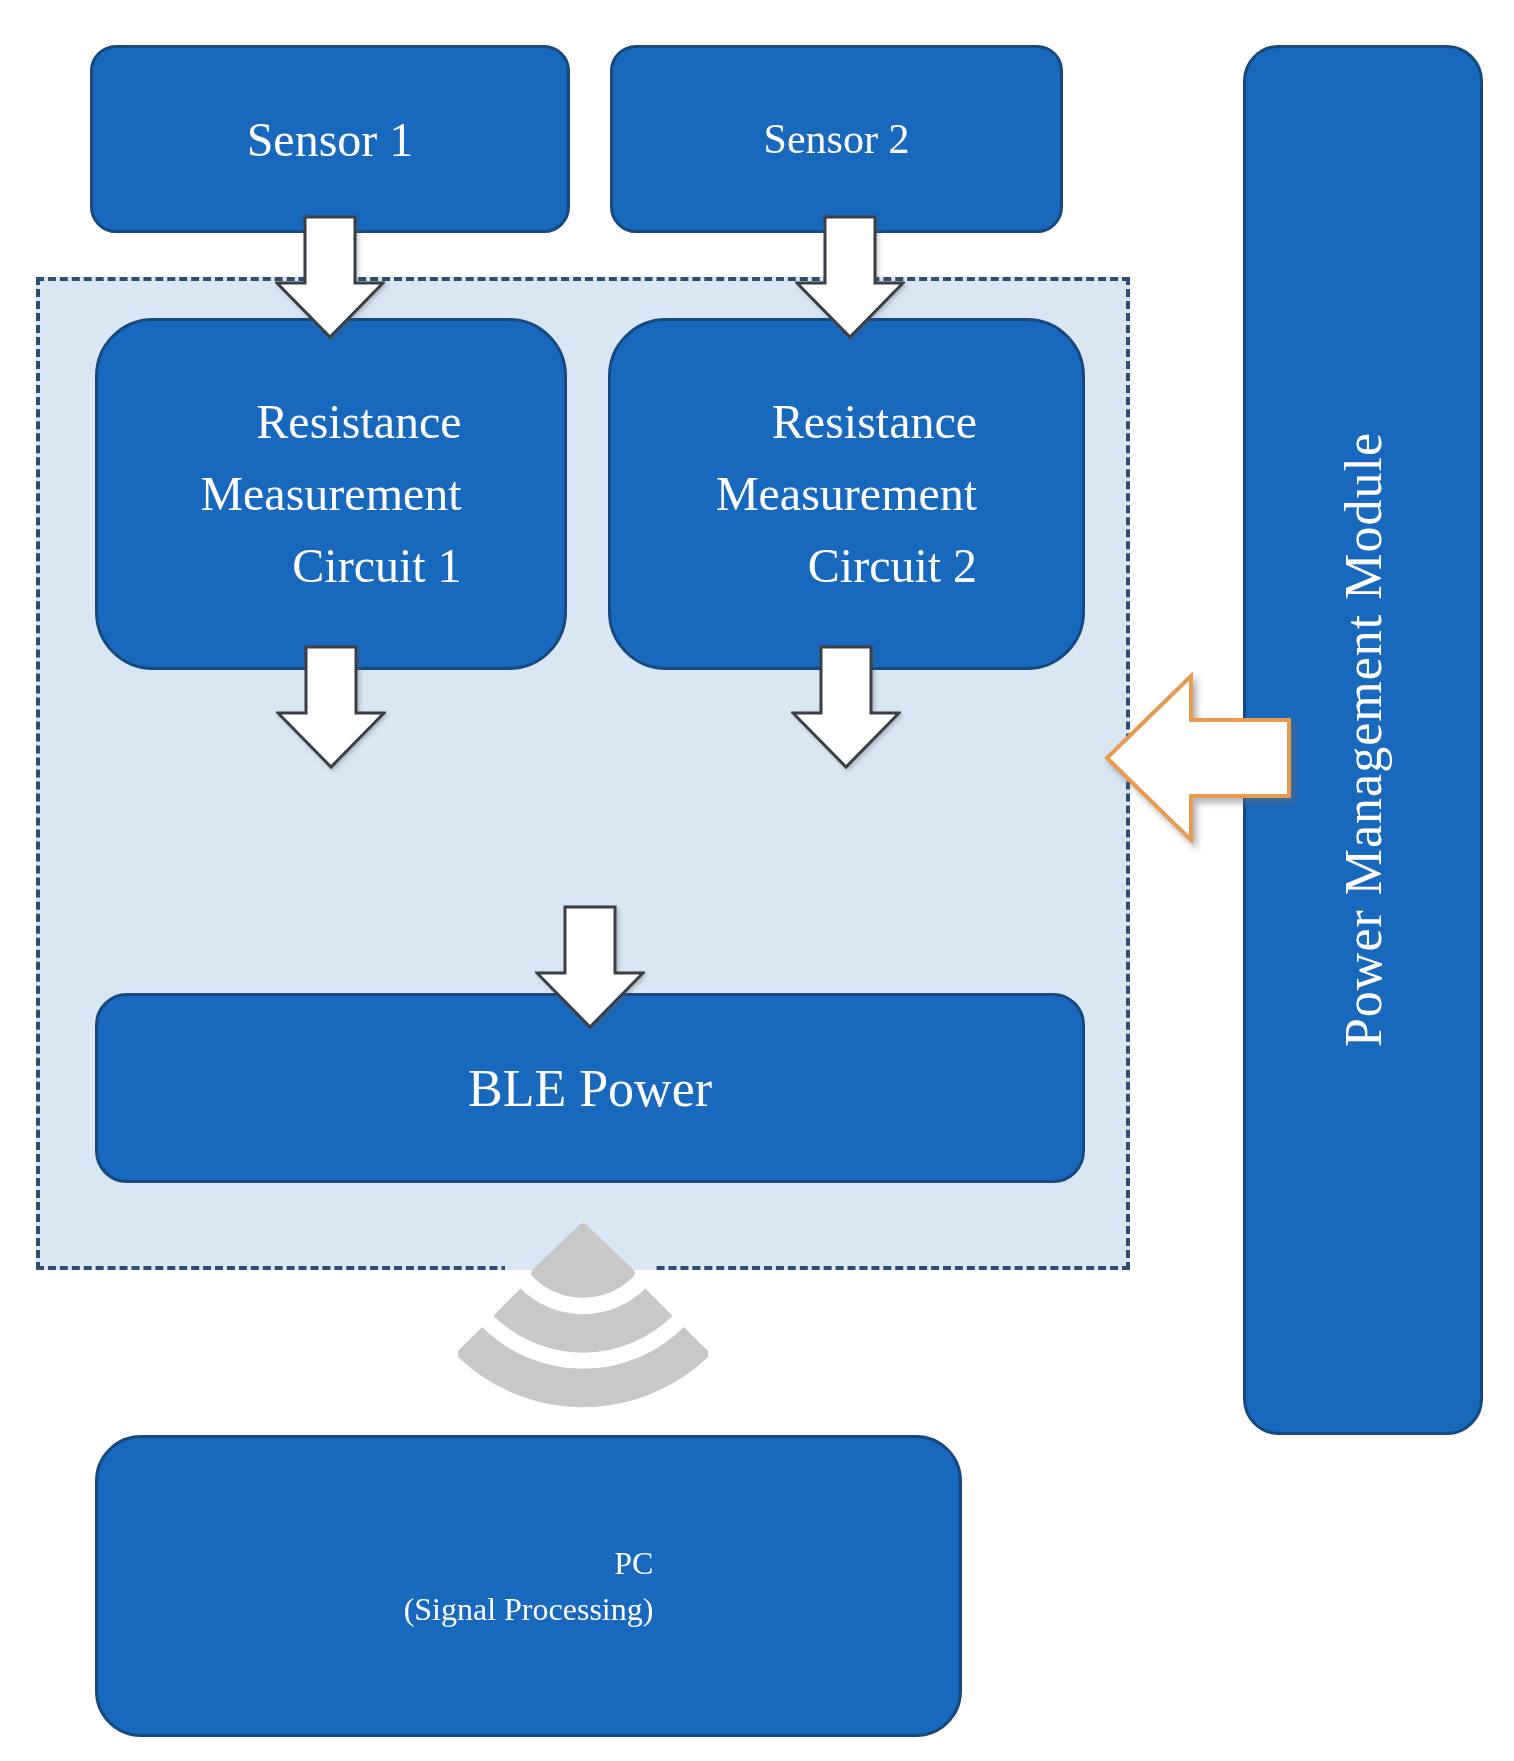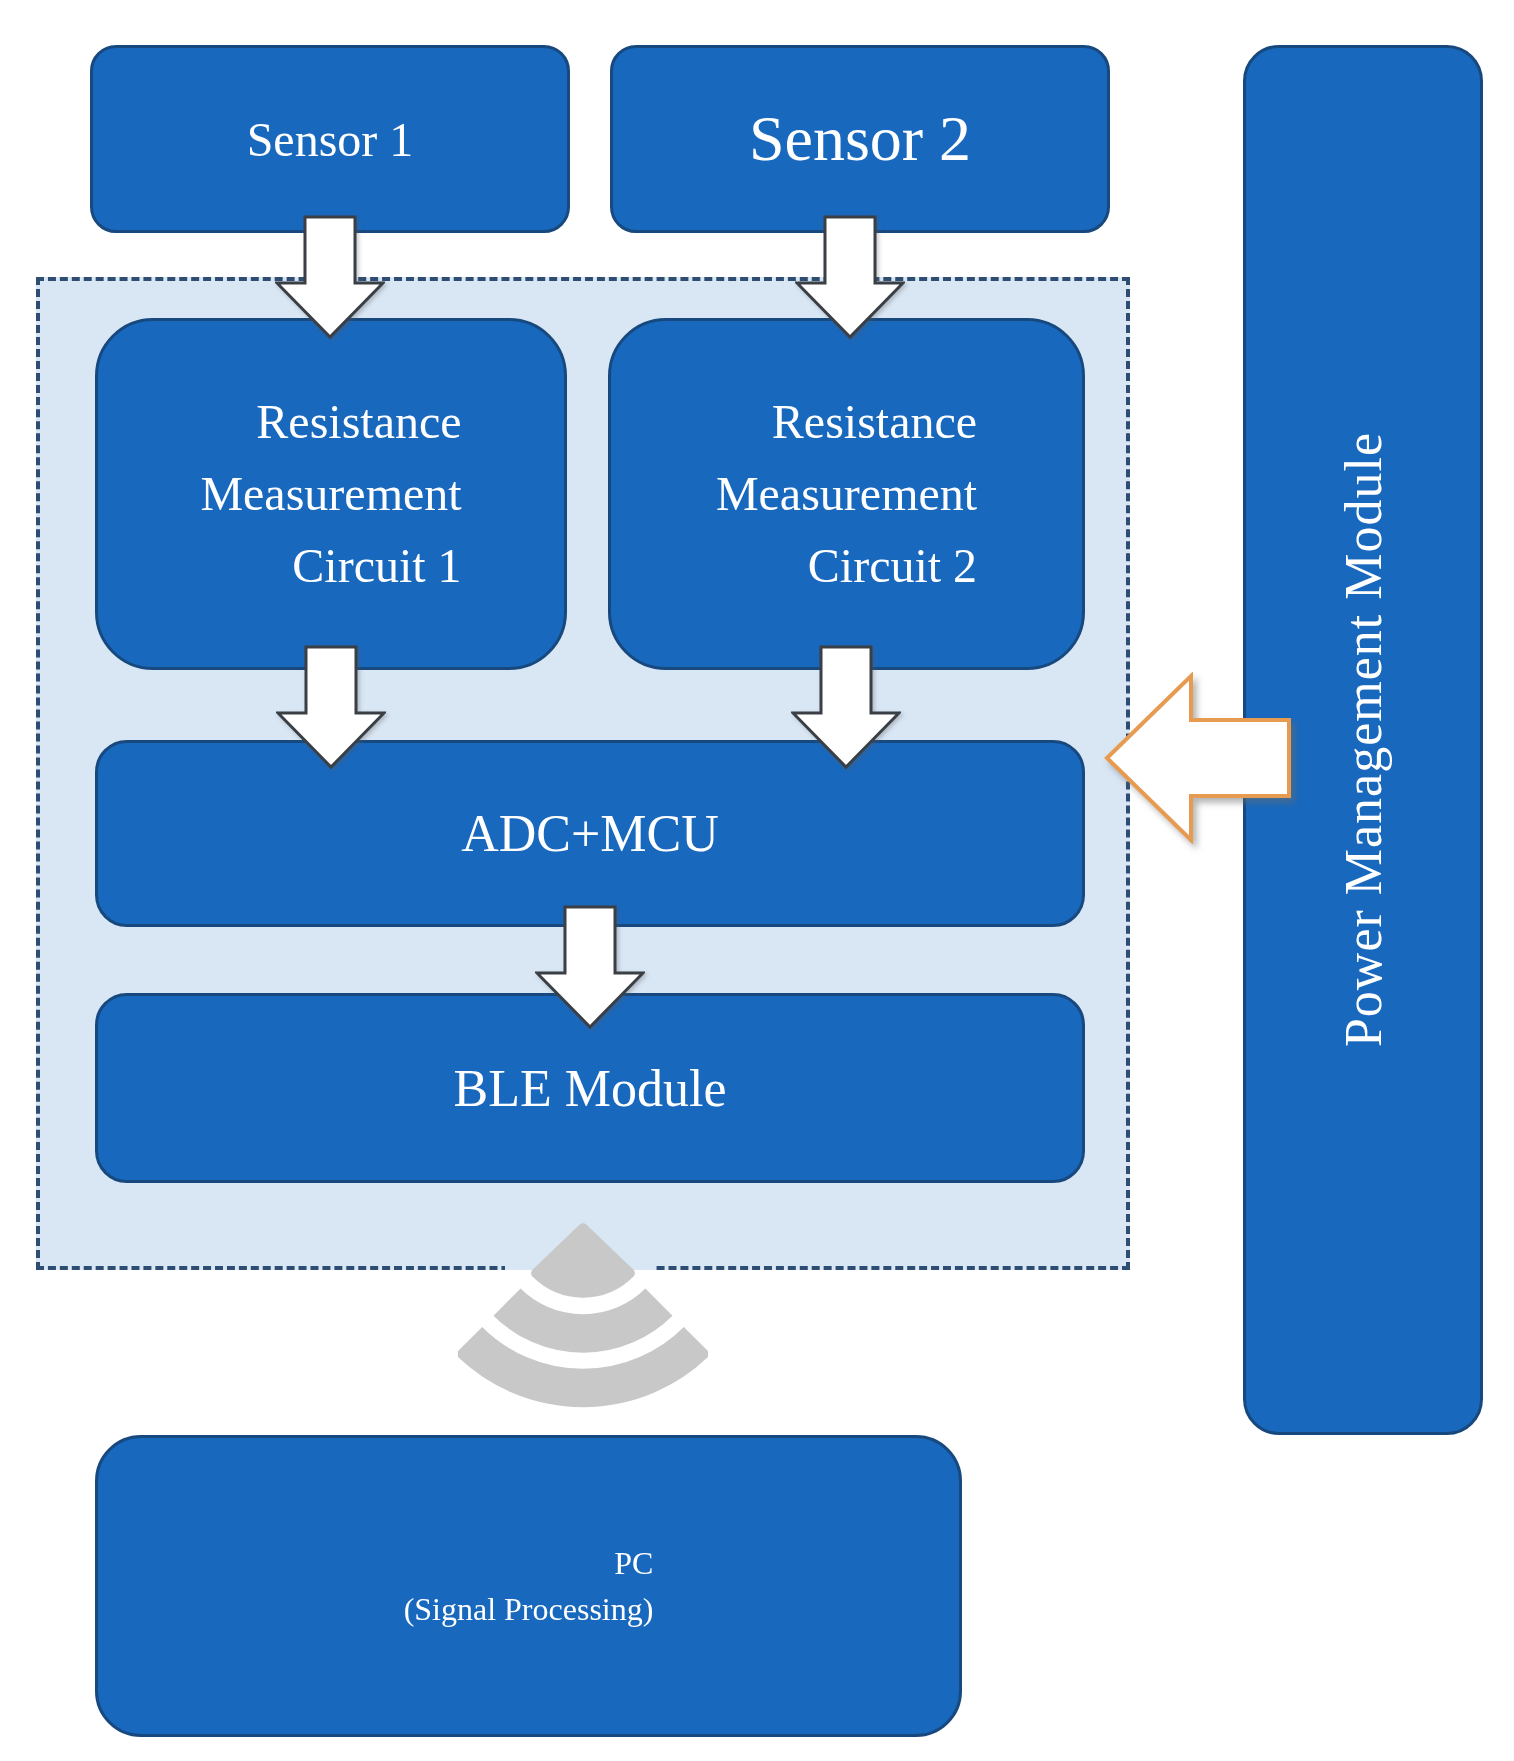--- a/index.html
+++ b/index.html
@@ -19,21 +19,21 @@
     background:linear-gradient(to bottom,var(--region-fill) 0 50%,#ffffff 50% 100%);
   }
   .node{
     position:absolute;box-sizing:border-box;
     background:var(--node-fill);border:3px solid var(--node-border);
     display:flex;align-items:center;justify-content:center;
     color:var(--node-text);text-align:right;white-space:pre-line;z-index:3;
   }
   .lbl{white-space:pre-line;}
   .sensor1{left:90px;top:45px;width:480px;height:188px;border-radius:26px;font-size:48px;}
-  .sensor2{left:610px;top:45px;width:500px;height:188px;border-radius:26px;font-size:64px;}
+  .sensor2{left:610px;top:45px;width:453px;height:188px;border-radius:26px;font-size:42px;}
   .rmc1{left:95px;top:318px;width:472px;height:352px;border-radius:58px;font-size:48px;line-height:1.5;}
   .rmc2{left:608px;top:318px;width:477px;height:352px;border-radius:58px;font-size:48px;line-height:1.5;}
   .adc{left:95px;top:740px;width:990px;height:187px;border-radius:32px;font-size:52px;}
   .ble{left:95px;top:993px;width:990px;height:190px;border-radius:32px;font-size:52px;}
   .pc{left:95px;top:1435px;width:867px;height:302px;border-radius:46px;font-size:32px;line-height:1.45;}
   .pmm{left:1243px;top:45px;width:240px;height:1390px;border-radius:36px;font-size:52px;}
   .vtext{writing-mode:vertical-rl;transform:rotate(180deg);letter-spacing:1px;}
   
   .flow-arrow{position:absolute;width:110px;height:125px;z-index:4;
     filter:drop-shadow(2px 2px 2px rgba(90,90,90,.35));}
@@ -71,26 +71,23 @@
     <span class="lbl">Resistance
 Measurement
 Circuit 1</span>
   </div>
   <div class="node rmc2">
     <span class="lbl">Resistance
 Measurement
 Circuit 2</span>
   </div>
 
-  <div class="node adc">
-    <span class="lbl">ADC+MCU</span>
-  </div>
 
   <div class="node ble">
-    <span class="lbl">BLE Module</span>
+    <span class="lbl">BLE Power</span>
   </div>
 
   <div class="node pc">
     <span class="lbl">PC
 (Signal Processing)</span>
   </div>
 
   <div class="node pmm">
     <span class="vtext">Power Management Module</span>
   </div>

